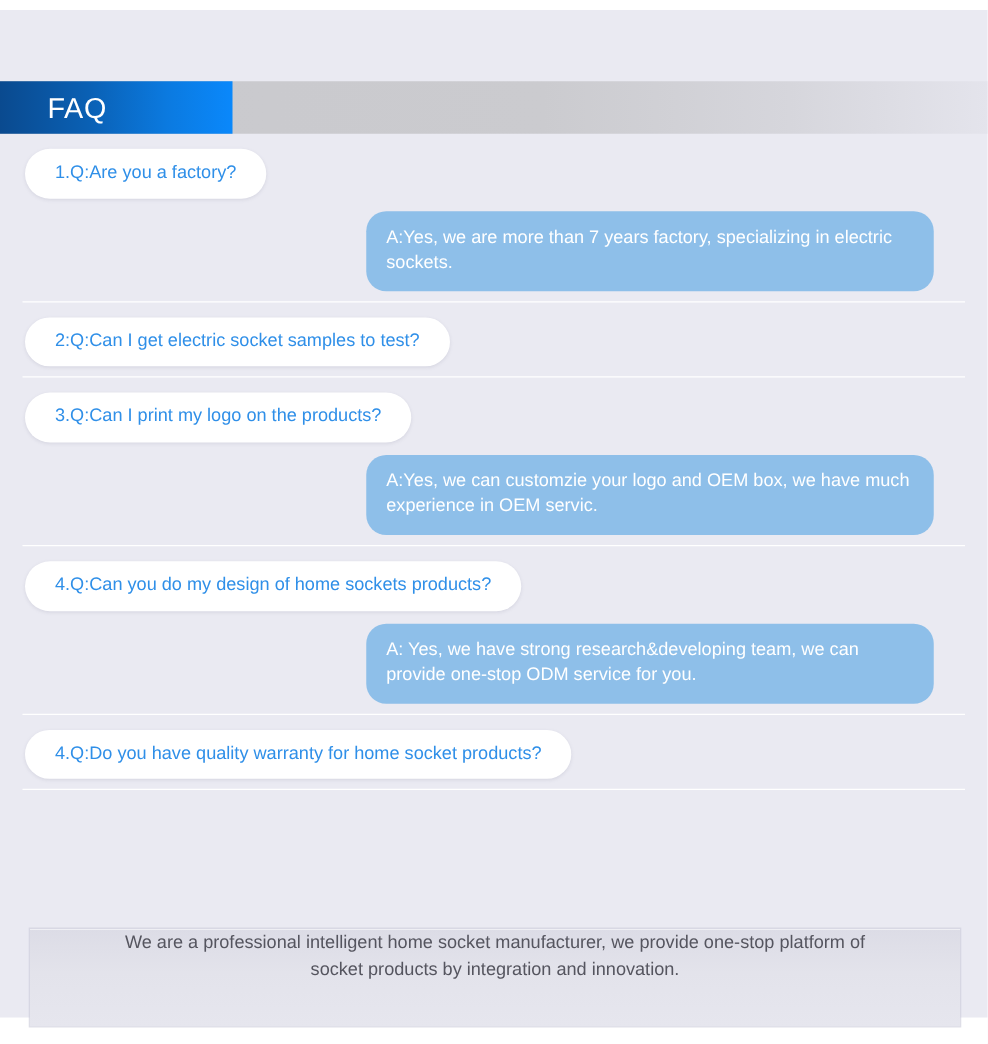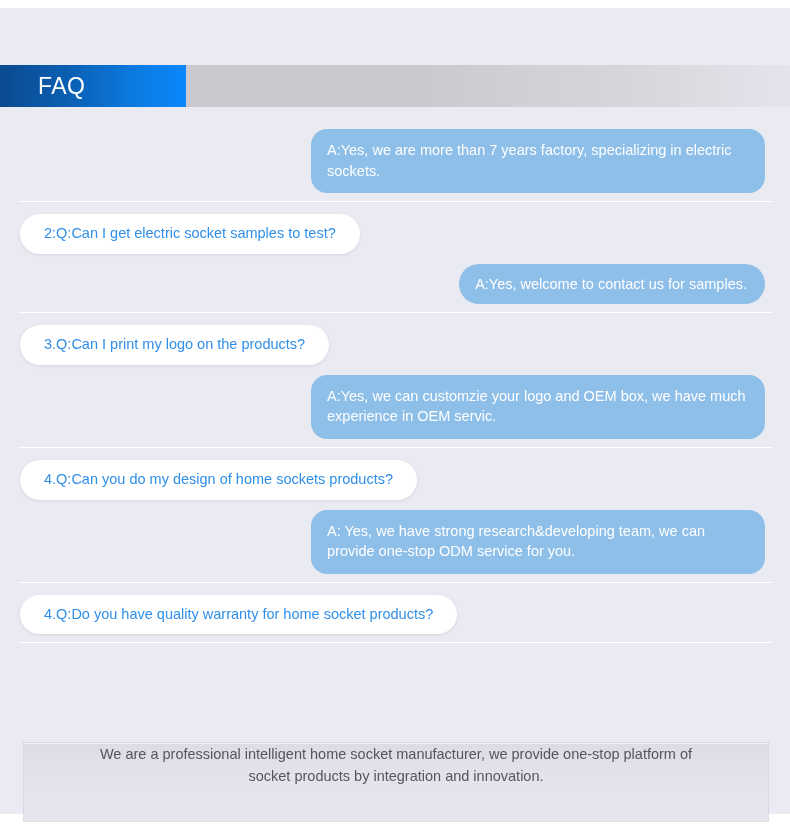--- a/index.html
+++ b/index.html
@@ -99,21 +99,21 @@
     line-height: 1.35;
     border-radius: 22px;
     padding: 10px 24px 10px 24px;
     box-shadow: 0 1px 3px rgba(120,120,150,0.18);
     max-width: 560px;
   }
 
   .a-row {
     display: flex;
     justify-content: flex-end;
-    padding-right: 25px;
+    padding-right: 43px;
     margin-top: 10px;
   }
   .a-bubble {
     background: #8ebfe9;
     color: #ffffff;
     font-size: 14.5px;
     line-height: 1.42;
     border-radius: 16px;
     padding: 11px 18px 12px 16px;
     max-width: 420px;
@@ -150,31 +150,31 @@
 
     <div class="header">
       <div class="header-graybar"></div>
       <div class="header-bluebar">
         <span class="header-title">FAQ</span>
       </div>
     </div>
 
     <div class="faq-list" id="faq-list">
         <div class="faq-block">
+          <div class="q-row">
+            <div class="q-bubble">1.Q:Are you a factory?</div>
+          </div>
           <div class="a-row">
             <div class="a-bubble">A:Yes, we are more than 7 years factory, specializing in electric sockets.</div>
           </div>
           <div class="faq-divider"></div>
         </div>
         <div class="faq-block">
           <div class="q-row">
             <div class="q-bubble">2:Q:Can I get electric socket samples to test?</div>
-          </div>
-          <div class="a-row">
-            <div class="a-bubble narrow">A:Yes, welcome to contact us for samples.</div>
           </div>
           <div class="faq-divider"></div>
         </div>
         <div class="faq-block">
           <div class="q-row">
             <div class="q-bubble">3.Q:Can I print my logo on the products?</div>
           </div>
           <div class="a-row">
             <div class="a-bubble">A:Yes, we can customzie your logo and OEM box, we have much experience in OEM servic.</div>
           </div>

